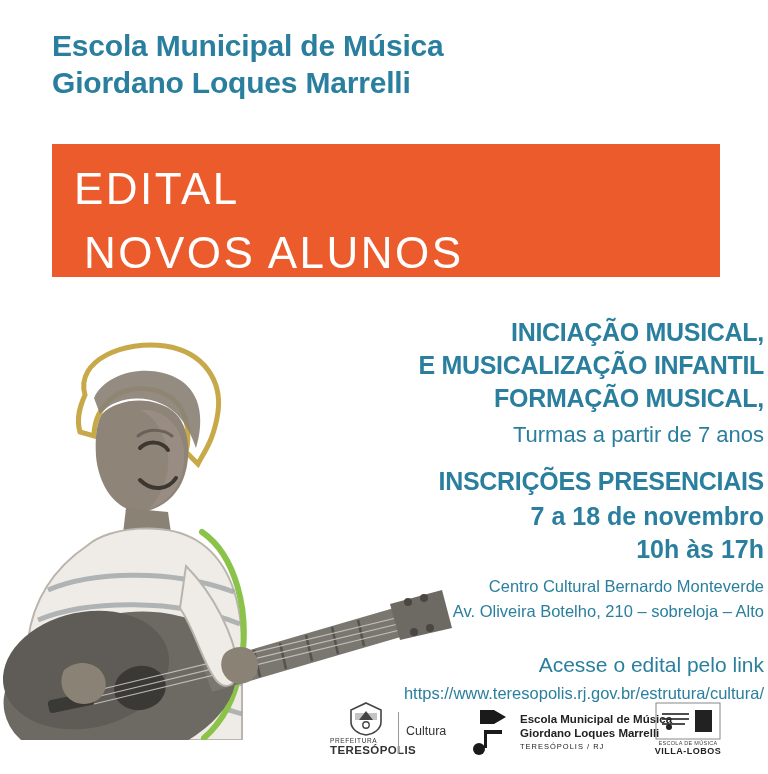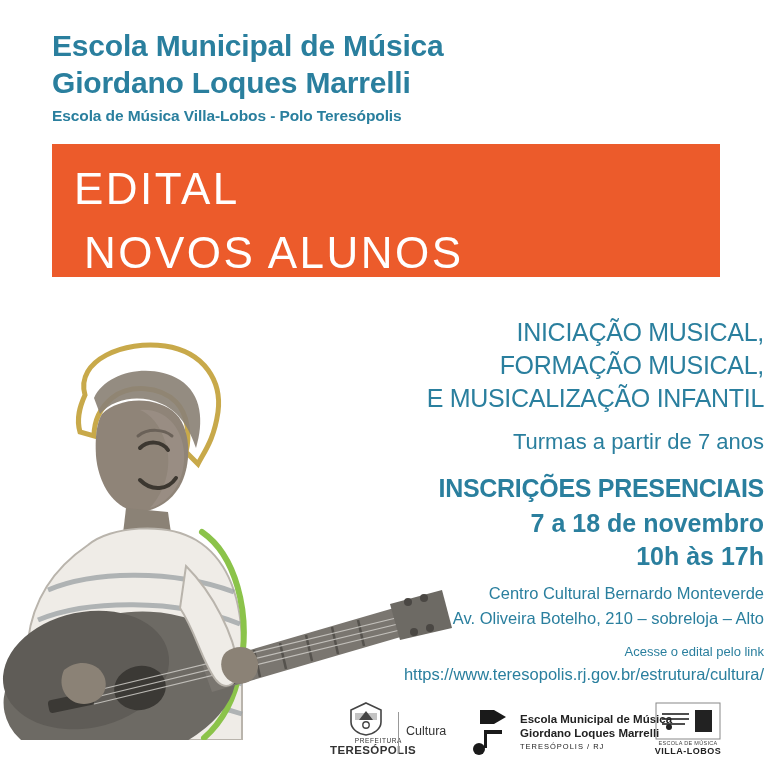--- a/index.html
+++ b/index.html
@@ -86,29 +86,29 @@
   .info {
     position: absolute;
     right: 40px;
     top: 316px;
     width: 470px;
     text-align: right;
     color: #2a7f9e;
   }
   .info .big {
     font-size: 25px;
-    font-weight: normal;
+    font-weight: bold;
     line-height: 1.32;
     letter-spacing: -0.3px;
   }
   .info .sub {
     font-size: 22px;
     font-weight: normal;
     line-height: 1.4;
-    margin-top: 12px;
+    margin-top: 5px;
   }
   .info .insc {
     font-size: 25px;
     font-weight: bold;
     margin-top: 16px;
     letter-spacing: -0.3px;
   }
   .info .dates {
     font-size: 25px;
     font-weight: bold;
@@ -122,22 +122,22 @@
   .info .addr1 {
     font-size: 16.5px;
     margin-top: 10px;
     line-height: 1.5;
   }
   .info .addr2 {
     font-size: 16.5px;
     line-height: 1.5;
   }
   .info .linklabel {
-    font-size: 13px;
-    margin-top: 12px;
+    font-size: 21px;
+    margin-top: 26px;
     line-height: 1.5;
   }
   .info .linkurl {
     font-size: 16.5px;
     line-height: 1.5;
     color: #2a7f9e;
     text-decoration: none;
     display: block;
   }
 
@@ -156,21 +156,21 @@
     left: 0;
     bottom: 12px;
     width: 768px;
     height: 68px;
   }
   .logo-pref {
     position: absolute;
     left: 330px;
     bottom: 6px;
     width: 72px;
-    text-align: right;
+    text-align: left;
     color: #333;
   }
   .logo-pref .pref-small {
     font-size: 6.5px;
     letter-spacing: 0.6px;
     margin-top: 1px;
   }
   .logo-pref .pref-big {
     font-size: 11.5px;
     font-weight: bold;
@@ -218,32 +218,31 @@
   .logo-vl .vl-l2 { font-size: 9px; color: #222; font-weight: bold; letter-spacing: 0.5px; }
 </style>
 </head>
 <body>
 
 <div class="poster">
 
   <div class="header">
     <div class="school-line1">Escola Municipal de Música</div>
     <div class="school-line2">Giordano Loques Marrelli</div>
-    <div class="school-sub">Escola de Música Villa-Lobos - Polo Teresópolis</div>
   </div>
 
   <div class="banner">
     <div class="banner-l1">EDITAL</div>
     <div class="banner-l2">NOVOS ALUNOS</div>
   </div>
 
   <div class="info">
     <div class="big">INICIAÇÃO MUSICAL,</div>
+    <div class="big">E MUSICALIZAÇÃO INFANTIL</div>
     <div class="big">FORMAÇÃO MUSICAL,</div>
-    <div class="big">E MUSICALIZAÇÃO INFANTIL</div>
     <div class="sub">Turmas a partir de 7 anos</div>
     <div class="insc">INSCRIÇÕES PRESENCIAIS</div>
     <div class="dates">7 a 18 de novembro</div>
     <div class="hours">10h às 17h</div>
     <div class="addr1">Centro Cultural Bernardo Monteverde</div>
     <div class="addr2">Av. Oliveira Botelho, 210 – sobreloja – Alto</div>
     <div class="linklabel">Acesse o edital pelo link</div>
     <a class="linkurl" href="#">https://www.teresopolis.rj.gov.br/estrutura/cultura/</a>
   </div>
 

